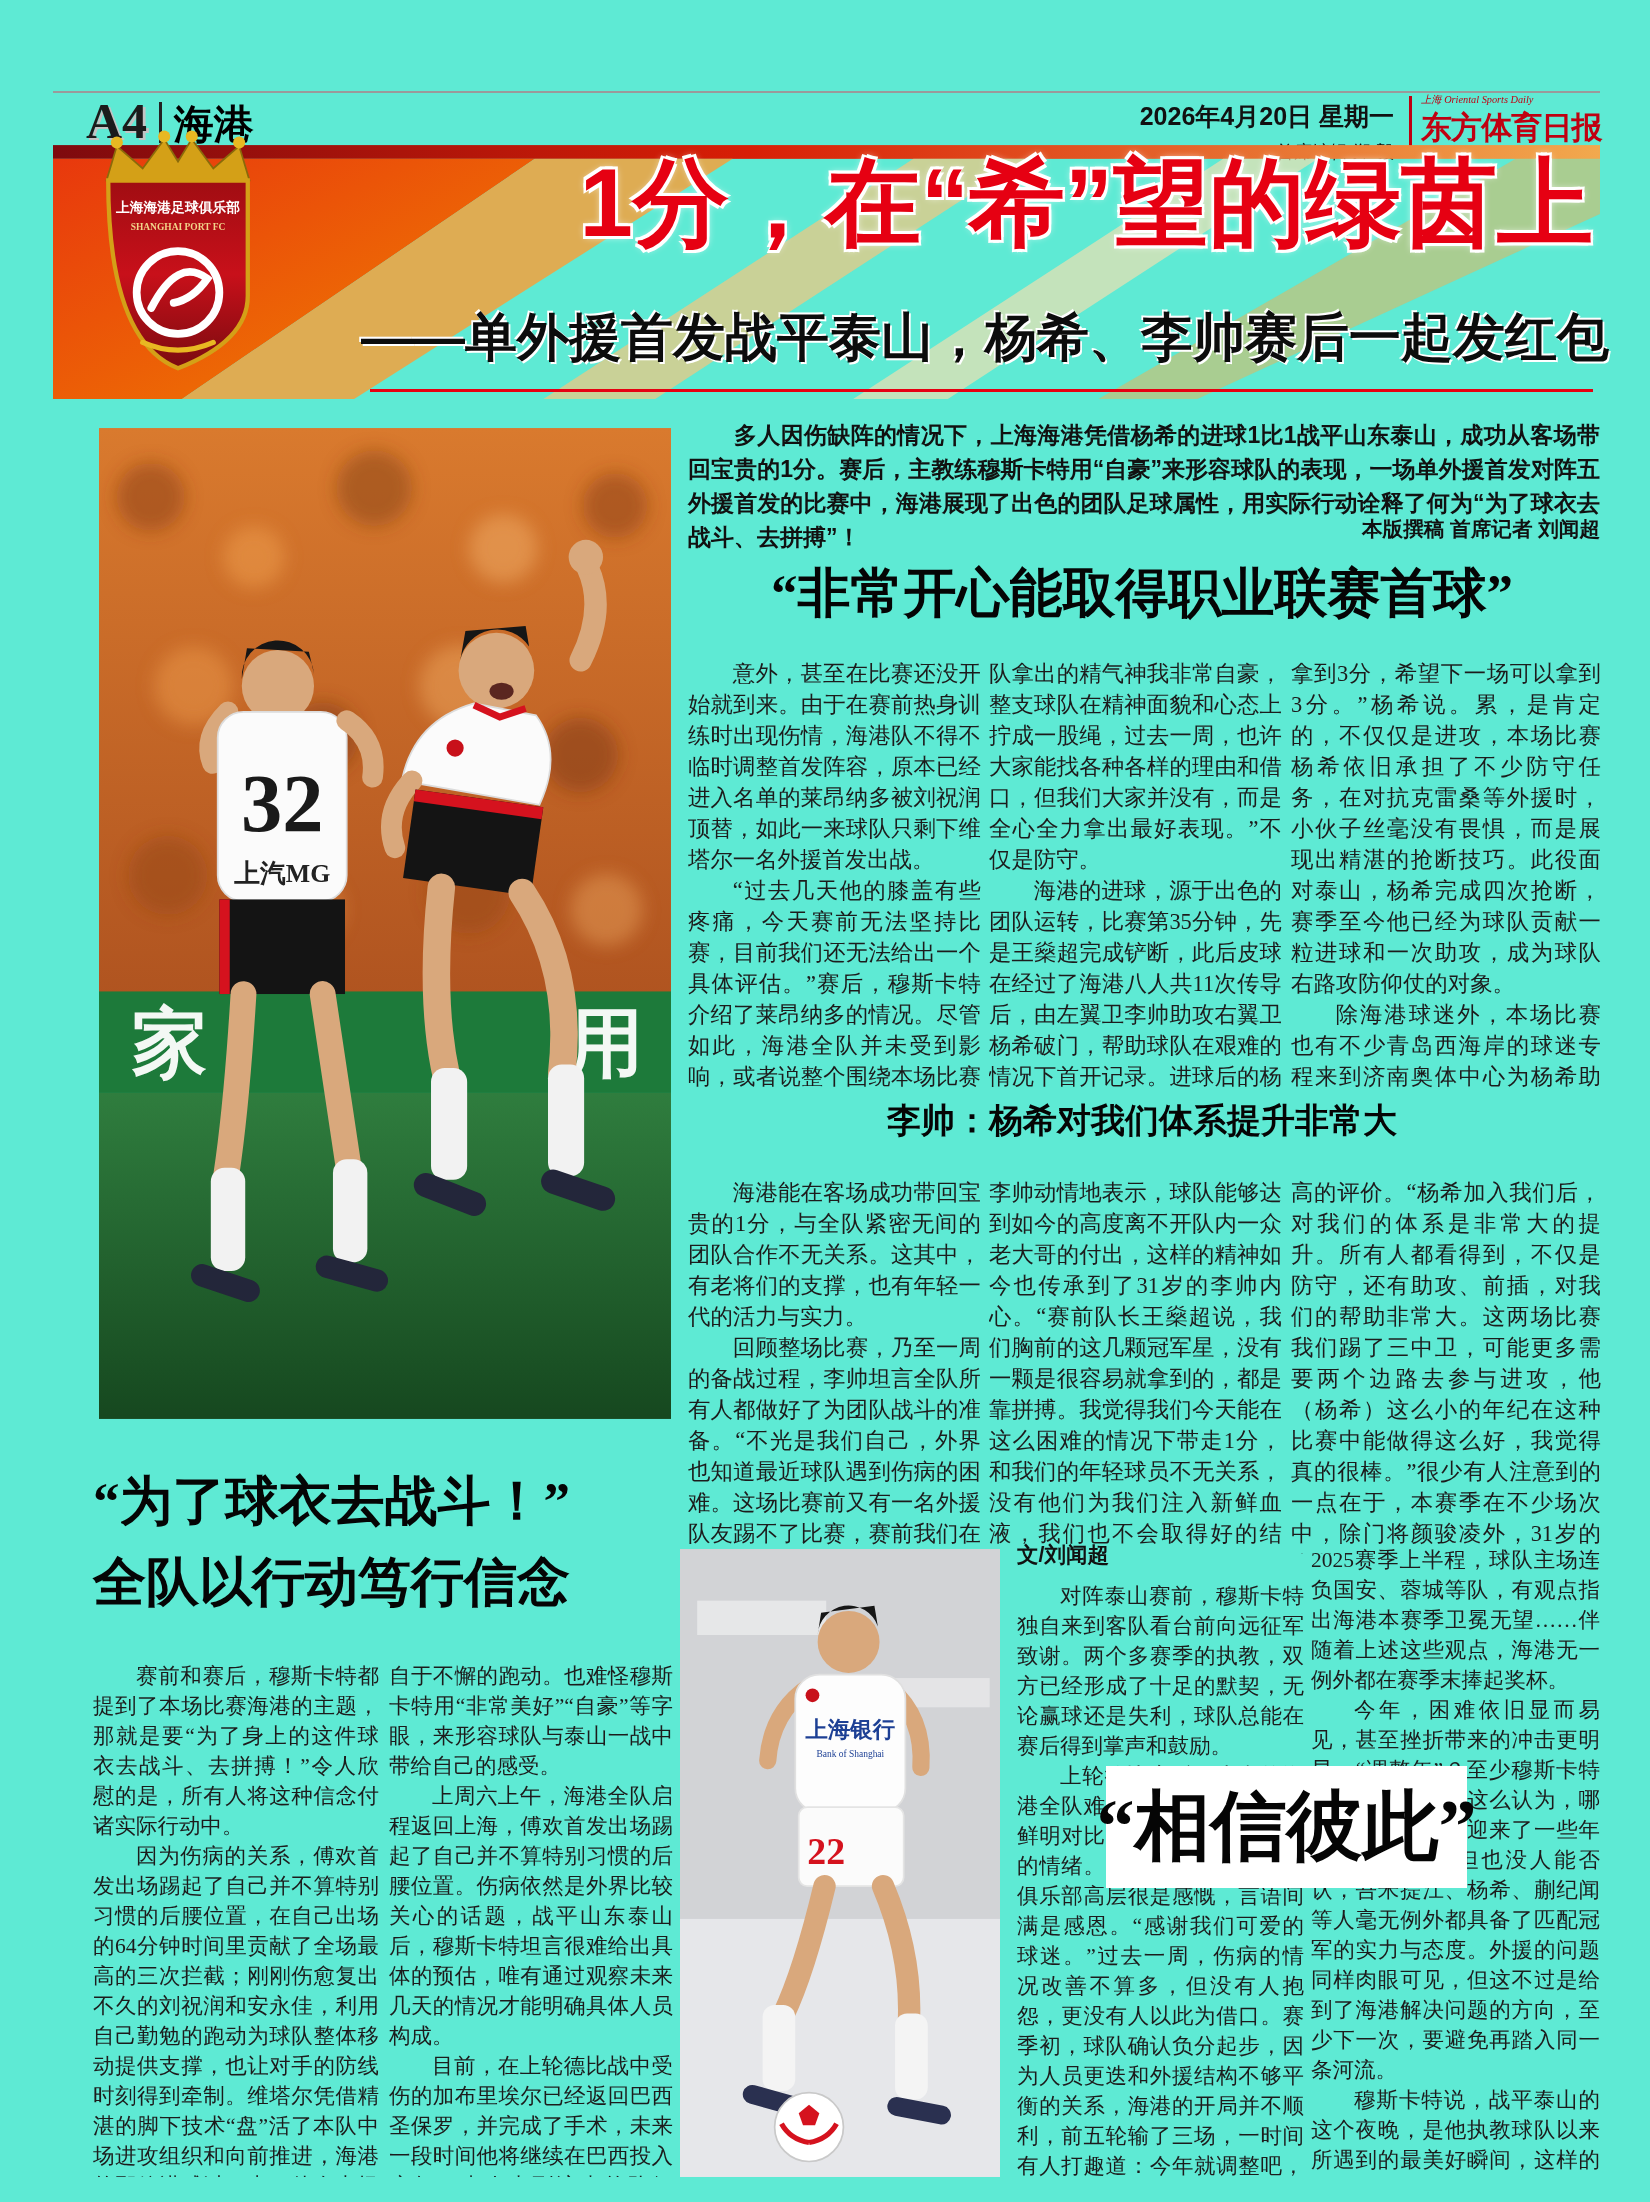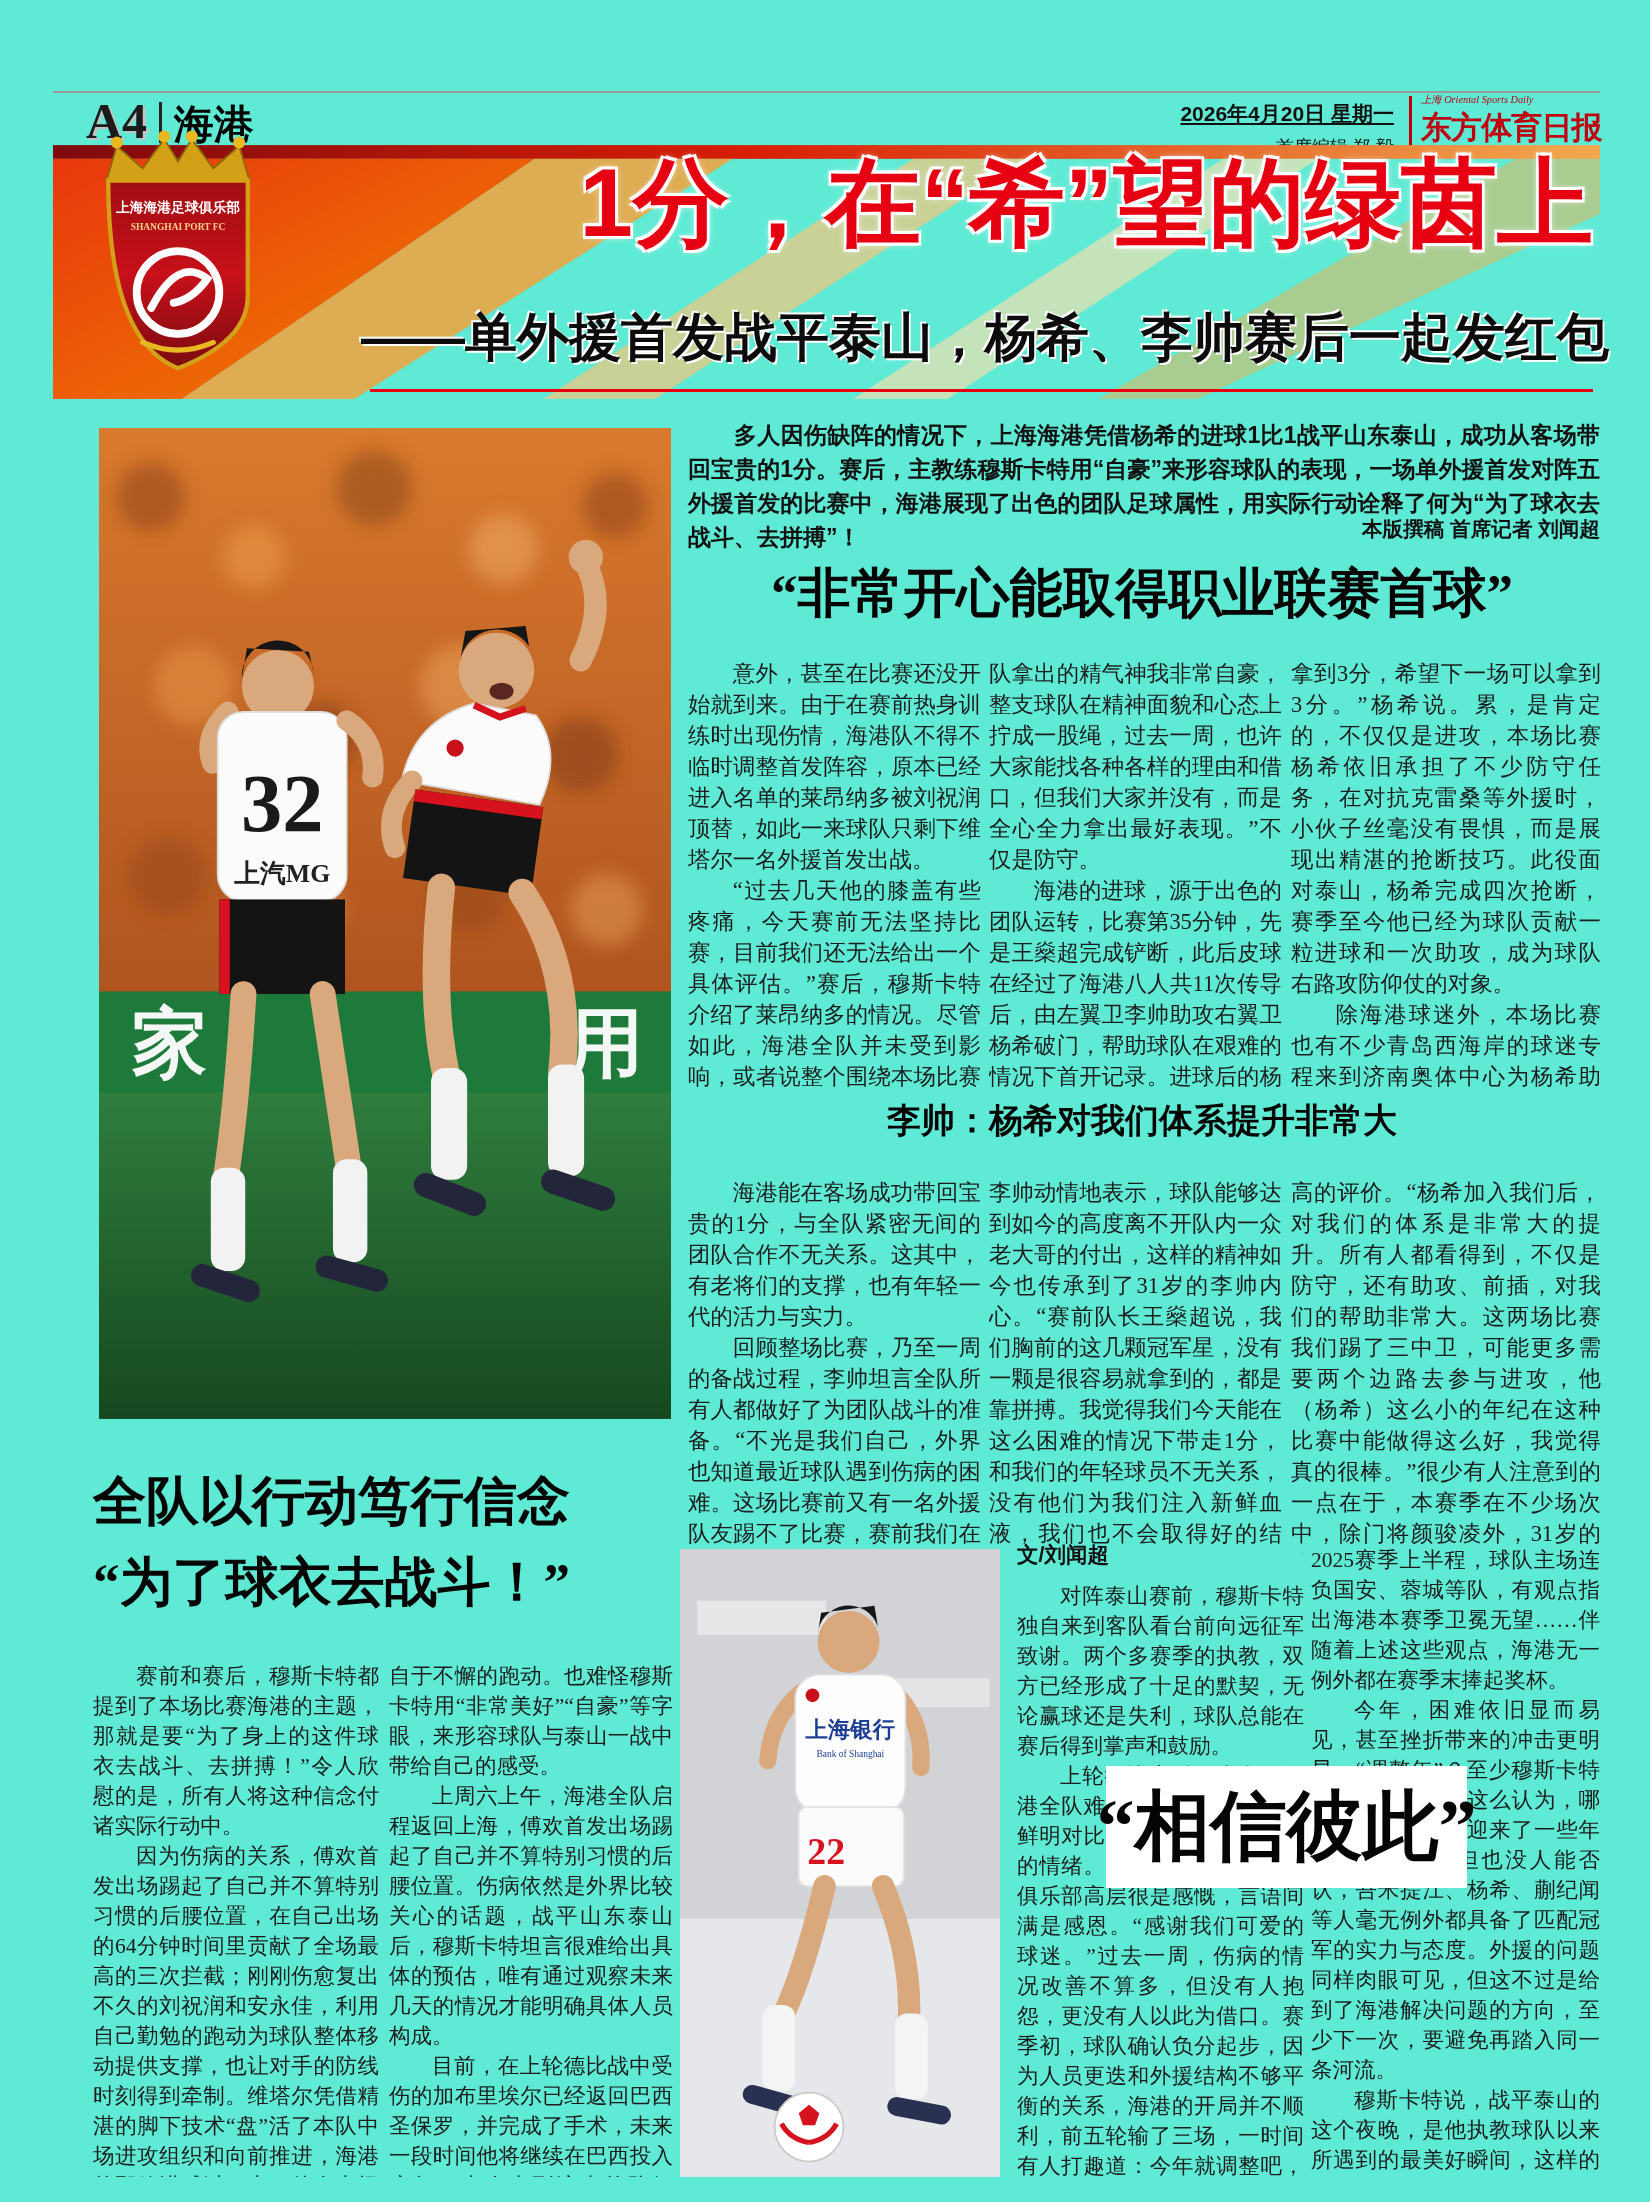--- a/index.html
+++ b/index.html
@@ -5,21 +5,21 @@
   html,body{margin:0;padding:0;background:#e9e9e9;}
   #page{position:relative;width:1650px;height:2203px;background:#5eead4;overflow:hidden;
         font-family:"Liberation Serif",serif;}
   
   .topline{position:absolute;left:53px;top:91px;width:1547px;height:1.7px;background:#9a9a9a;}
   .edblock{position:absolute;left:86px;top:96px;display:flex;align-items:flex-end;}
   .edition{font-family:"Liberation Serif",serif;font-weight:900;font-size:50px;line-height:50px;color:#1b1b1b;text-shadow:2.6px 1.7px 0 #c3c3c3;}
   .eddiv{width:2.6px;height:41px;background:#222;margin:0 12px 3.4px 12px;}
   .edsec{font-family:"Liberation Sans",sans-serif;font-weight:900;font-size:40px;line-height:43px;color:#000;}
   .dateblock{position:absolute;left:1110px;top:100px;width:284px;text-align:right;font-family:"Liberation Sans",sans-serif;color:#111;}
-  .dateline{font-size:21px;font-weight:700;text-decoration:underline;}
+  .dateline{font-size:25px;font-weight:700;}
   .editorline{font-size:18px;font-weight:500;margin-top:6.9px;}
   .redrule{position:absolute;left:1409px;top:96px;width:2.6px;height:52px;background:#c00011;}
   .masthead{position:absolute;left:1421px;top:93px;width:181px;color:#c00011;}
   .masthead .small{font-size:10.3px;font-style:italic;white-space:nowrap;}
   .masthead .big{font-family:"Liberation Serif",serif;font-size:31px;font-weight:900;letter-spacing:-0.9px;white-space:nowrap;}
   
   .banner{position:absolute;left:53px;top:145px;width:1547px;height:254px;}
   .mainhead{position:absolute;left:361px;top:153px;width:1232px;text-align:right;
     font-family:"Liberation Sans",sans-serif;font-weight:900;font-size:96px;line-height:100px;color:#e60012;
     text-shadow:-2.6px -2.6px 0 #fff,2.6px -2.6px 0 #fff,-2.6px 2.6px 0 #fff,2.6px 2.6px 0 #fff,0 0 8.6px #fff;white-space:nowrap;}
@@ -222,22 +222,22 @@
       <p class="para">回顾整场比赛，乃至一周的备战过程，李帅坦言全队所有人都做好了为团队战斗的准备。“不光是我们自己，外界也知道最近球队遇到伤病的困难。这场比赛前又有一名外援队友踢不了比赛，赛前我们在更衣室也说了，穿上这件球衣不是为了别的，而是一种责任。我们每个人，无论是上场的球员还是场下替补的球员，都做好了准备为这件球衣去战斗。”去年在个人代表海港出战的第一百场比赛后，</p>
     </div>
   <div class="col s12" style="left:989px;top:1177px;width:293px;height:377px;">
       <p class="para cont">李帅动情地表示，球队能够达到如今的高度离不开队内一众老大哥的付出，这样的精神如今也传承到了31岁的李帅内心。“赛前队长王燊超说，我们胸前的这几颗冠军星，没有一颗是很容易就拿到的，都是靠拼搏。我觉得我们今天能在这么困难的情况下带走1分，和我们的年轻球员不无关系，没有他们为我们注入新鲜血液，我们也不会取得好的结果。”</p>
     </div>
   <div class="col s12" style="left:1291px;top:1177px;width:310px;height:377px;">
       <p class="para cont">高的评价。“杨希加入我们后，对我们的体系是非常大的提升。所有人都看得到，不仅是防守，还有助攻、前插，对我们的帮助非常大。这两场比赛我们踢了三中卫，可能更多需要两个边路去参与进攻，他（杨希）这么小的年纪在这种比赛中能做得这么好，我觉得真的很棒。”很少有人注意到的一点在于，本赛季在不少场次中，除门将颜骏凌外，31岁的李帅已经是场上年龄最大的本土球员，现在的他也做好了为球队“承前启后”的准备。“我也是从小队员、到中生代或者说所谓的‘老’队员，我要以身作则，帮助和带领这批年轻球员把每场比赛和球队的这种精神做好。”</p>
     </div>
 
   <div class="sechead h3">
+    <div>“为了球衣去战斗！”</div>
     <div>全队以行动笃行信念</div>
-    <div>“为了球衣去战斗！”</div>
   </div>
   <div class="col s3" style="left:93px;top:1661px;width:286px;height:516px;">
       <p class="para">赛前和赛后，穆斯卡特都提到了本场比赛海港的主题，那就是要“为了身上的这件球衣去战斗、去拼搏！”令人欣慰的是，所有人将这种信念付诸实际行动中。</p>
       <p class="para">因为伤病的关系，傅欢首发出场踢起了自己并不算特别习惯的后腰位置，在自己出场的64分钟时间里贡献了全场最高的三次拦截；刚刚伤愈复出不久的刘祝润和安永佳，利用自己勤勉的跑动为球队整体移动提供支撑，也让对手的防线时刻得到牵制。维塔尔凭借精湛的脚下技术“盘”活了本队中场进攻组织和向前推进，海港的那粒进球过程中，他在中场不停球的一脚斜传成为点睛之笔。在这名巴西中场身旁，还有始终任劳任怨的卢永涛。进球，靠的是紧密协作的团队足球；防守，仰仗的是全队包括替补在内所有人的众志成城。事实上，海港在比赛最后阶段还有机会通过反击绝杀对手，可惜没能把握住临门一脚。可即便如此，这些机会的出现，同样源</p>
     </div>
   <div class="col s3" style="left:389px;top:1661px;width:284px;height:516px;">
       <p class="para cont">自于不懈的跑动。也难怪穆斯卡特用“非常美好”“自豪”等字眼，来形容球队与泰山一战中带给自己的感受。</p>
       <p class="para">上周六上午，海港全队启程返回上海，傅欢首发出场踢起了自己并不算特别习惯的后腰位置。伤病依然是外界比较关心的话题，战平山东泰山后，穆斯卡特坦言很难给出具体的预估，唯有通过观察未来几天的情况才能明确具体人员构成。</p>
       <p class="para">目前，在上轮德比战中受伤的加布里埃尔已经返回巴西圣保罗，并完成了手术，未来一段时间他将继续在巴西投入康复。本次去到济南的队伍中，后防中坚蒋光太、后卫王振澳、外援克劳德在内的几人并未现身；小将蒯纪闻是在对阵云南玉昆队的比赛中受伤，他的膝盖半月板及外侧副韧带需要接受一定治疗。</p>
     </div>

